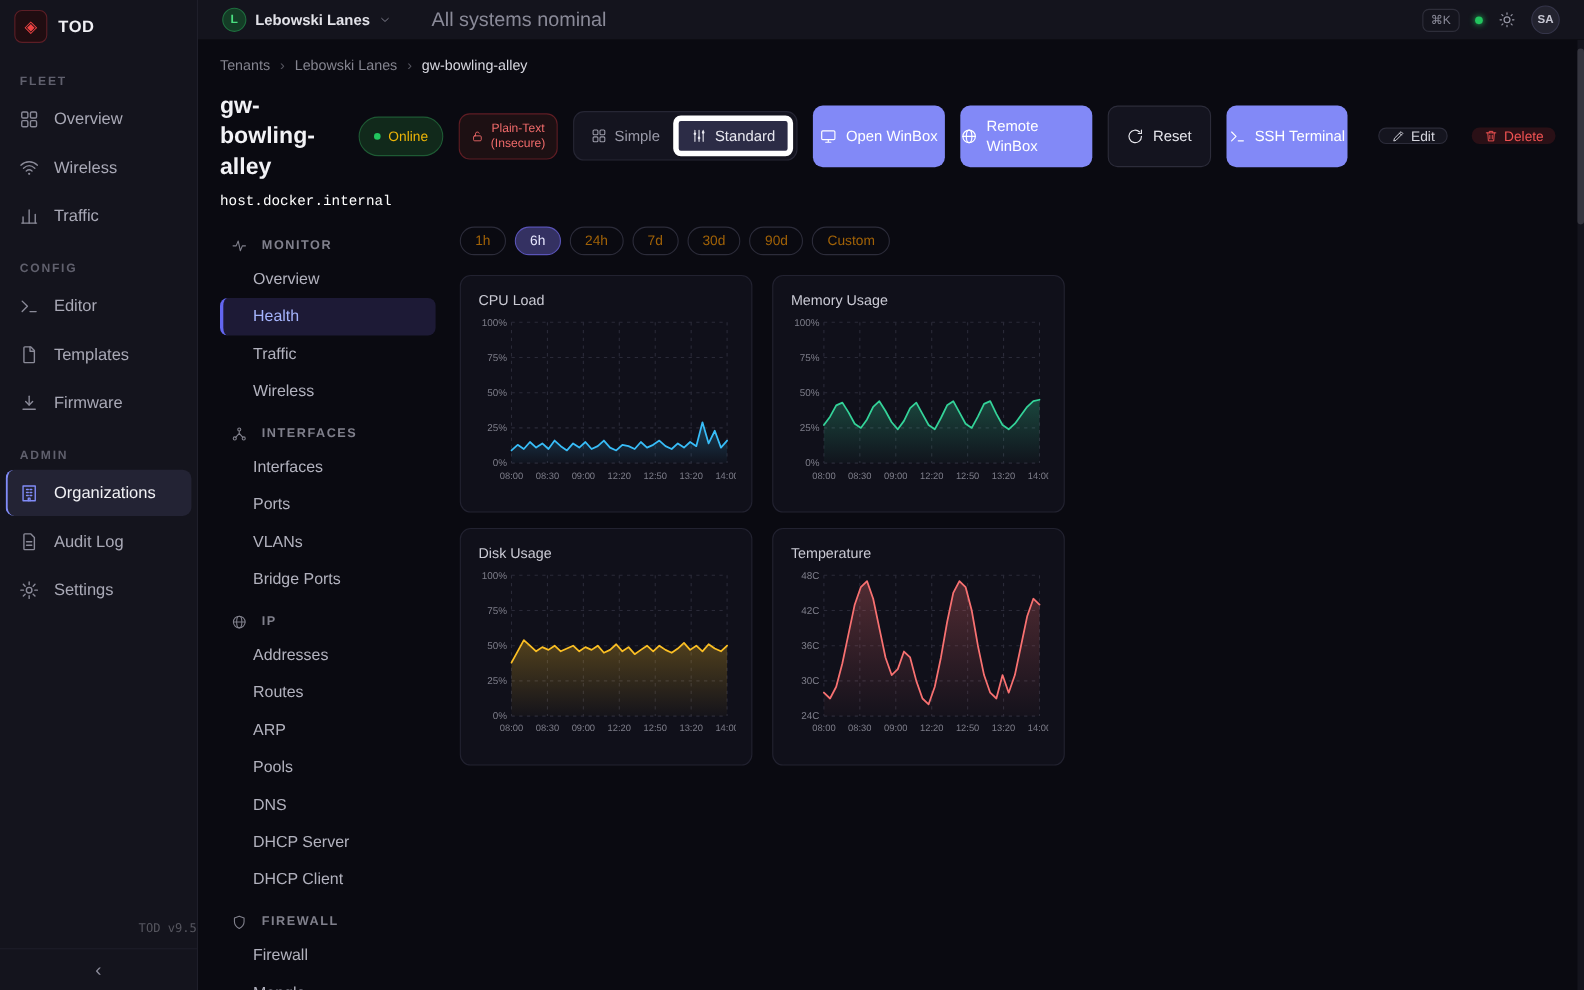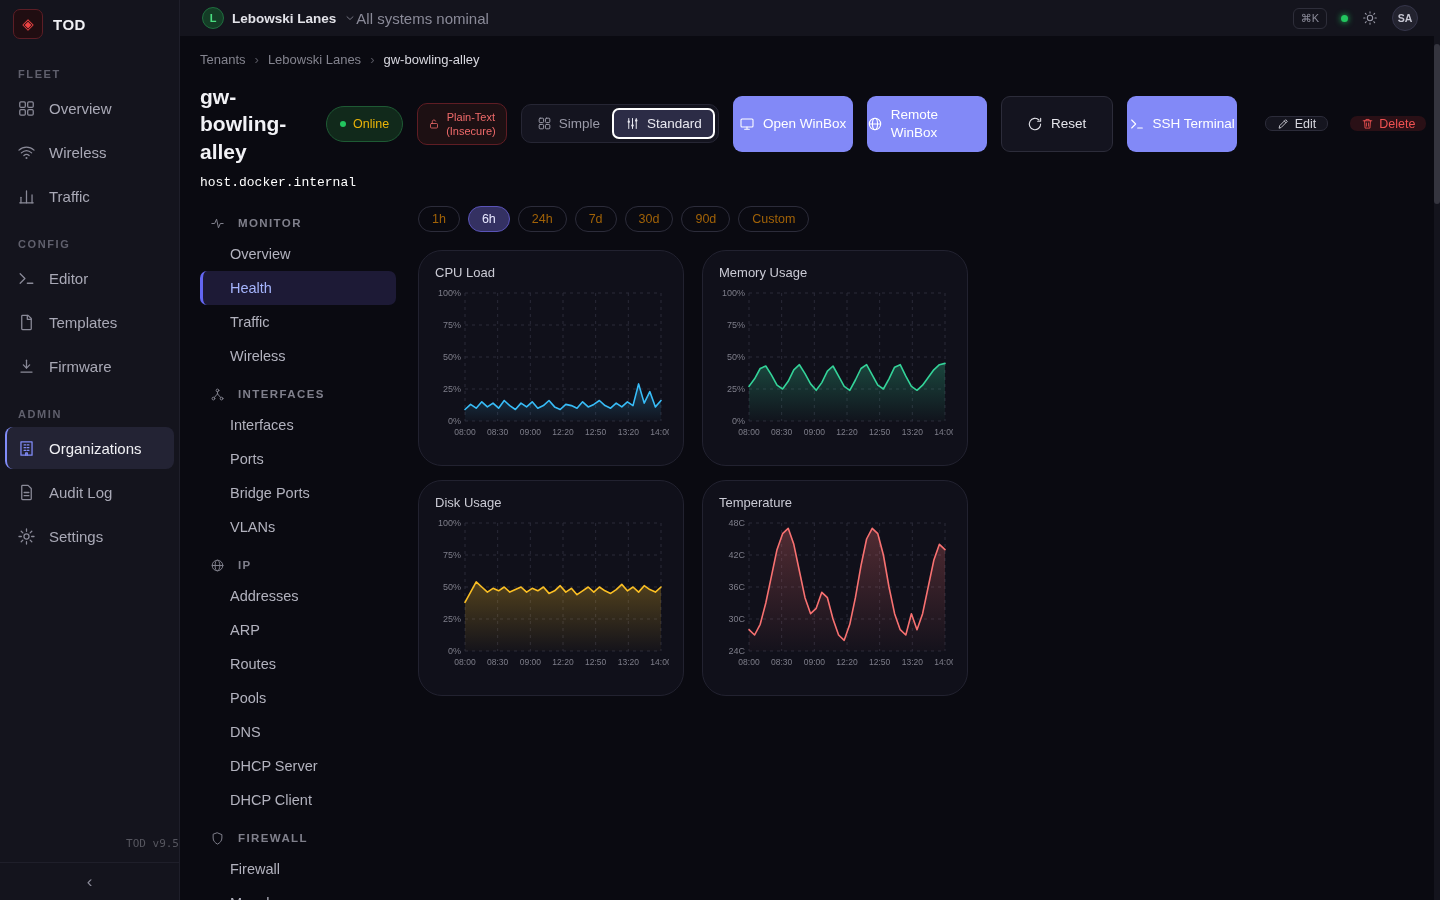--- a/index.html
+++ b/index.html
@@ -25,21 +25,21 @@
   .version { text-align:right; font-family:"DejaVu Sans Mono", monospace; font-size:11px; color:#56565f; padding:8px 0 12px; }
   .collapse-bar { height:38px; border-top:1px solid #1f1f2a; display:flex; align-items:center; justify-content:center; color:#8a8a98; font-size:17px; cursor:pointer; }
 
   
   .right-col { flex:1; display:flex; flex-direction:column; min-width:0; }
   .topbar { height:36px; background:#14141d; display:flex; align-items:center; padding:0 22px; flex-shrink:0; }
   .tenant-chip { display:flex; align-items:center; gap:8px; cursor:pointer; }
   .tenant-avatar { width:22px; height:22px; border-radius:50%; background:#143d26; border:1px solid #1f6f3f; color:#4ade80; display:flex; align-items:center; justify-content:center; font-size:11px; font-weight:700; }
   .tenant-name { font-size:13.5px; color:#e2e2e8; font-weight:600; }
   .chev { width:12px; height:12px; color:#8a8a98; }
-  .status-text { font-size:15px; color:#8a8a98; }
+  .status-text { font-size:18px; color:#8a8a98; margin-left:36px; }
   .topbar-right { margin-left:auto; display:flex; align-items:center; gap:14px; }
   .kbd { border:1px solid #2e2e3a; border-radius:6px; font-size:11px; color:#8a8a98; padding:3px 7px; cursor:pointer; }
   .status-dot { width:7px; height:7px; border-radius:50%; background:#22c55e; box-shadow:0 0 6px #22c55e; }
   .theme-icon { width:16px; height:16px; color:#9a9aa8; cursor:pointer; }
   .user-avatar { width:26px; height:26px; border-radius:50%; background:#23232f; border:1px solid #35354a; display:flex; align-items:center; justify-content:center; font-size:10.5px; color:#c6c6d2; font-weight:600; cursor:pointer; }
 
   
   .main { flex:1; background:#0a0a11; padding:16px 0 0 20px; overflow:hidden; position:relative; }
   .breadcrumb { display:flex; gap:9px; font-size:13px; color:#84848f; align-items:center; margin-bottom:16px; }
   .breadcrumb .crumb { cursor:pointer; }
@@ -50,48 +50,48 @@
   .device-title { width:112px; font-size:21px; font-weight:600; line-height:1.3; color:#f2f2f6; word-break:break-word; flex-shrink:0; }
   .badge-online { display:flex; align-items:center; gap:7px; background:#11291b; border:1px solid #1e5a34; color:#eab308; border-radius:999px; padding:10px 13px; font-size:12.5px; flex-shrink:0; }
   .badge-online .dot { width:6px; height:6px; background:#22c55e; border-radius:50%; }
   .badge-insecure { display:flex; align-items:center; gap:6px; background:#1d1013; border:1px solid #5f1d24; color:#ef6a6a; border-radius:10px; padding:6px 10px; font-size:11px; flex-shrink:0; }
   .badge-insecure .ic { width:12px; height:12px; }
   .badge-insecure .lines { display:flex; flex-direction:column; line-height:1.3; text-align:center; }
 
   .segmented { display:flex; align-items:center; background:#14141f; border:1px solid #262634; border-radius:10px; padding:3px; flex-shrink:0; }
   .seg-opt { display:flex; align-items:center; gap:7px; padding:7px 12px; font-size:13.5px; color:#9a9aa8; border-radius:7px; cursor:pointer; }
   .seg-opt .ic { width:15px; height:15px; }
-  .seg-opt.active { background:#2c2c46; border:2px solid #ffffff; color:#e8e8f0; padding:6px 11px; }
+  .seg-opt.active { background:#2c2c46; border:5px solid #ffffff; color:#e8e8f0; padding:6px 11px; }
 
   .btn-lg { width:120px; height:56px; border-radius:9px; display:flex; align-items:center; justify-content:center; gap:8px; font-size:13.5px; cursor:pointer; border:none; flex-shrink:0; font-family:inherit; }
   .btn-lg .ic { width:16px; height:16px; }
   .btn-lg span { text-align:left; line-height:1.3; }
   .btn-primary { background:#8289f7; color:#fff; }
-  .btn-dark { background:#14141f; border:1px solid #2c2c3a; color:#e6e6ec; width:112px; }
+  .btn-dark { background:#14141f; border:1px solid #2c2c3a; color:#e6e6ec; width:94px; }
   .btn-sm { height:15px; border-radius:7px; display:flex; align-items:center; gap:5px; padding:0 11px; font-size:12.5px; cursor:pointer; border:none; font-family:inherit; flex-shrink:0; }
   .btn-sm .ic { width:13px; height:13px; }
   .btn-edit { background:#15151f; border:1px solid #2c2c3a; color:#d6d6de; margin-left:14px; }
   .btn-delete { background:#2a1016; color:#f05252; margin-left:8px; }
 
   .host { font-family:Liberation Mono, monospace; font-size:13px; color:#ffffff; margin-top:10px; }
 
   .content-row { display:flex; margin-top:12px; }
   .subnav { width:196px; flex-shrink:0; }
   .subnav-section { display:flex; align-items:center; gap:13px; color:#80808c; font-size:11.5px; letter-spacing:1.4px; font-weight:700; margin:14px 0 6px 10px; }
   .subnav-section .ic { width:15px; height:15px; }
   .subnav-item { height:34px; display:flex; align-items:center; padding-left:30px; color:#b2b2be; font-size:14.5px; border-radius:7px; cursor:pointer; }
   .subnav-item.active { background:#1d1a36; color:#a5b4fc; border-left:3px solid #6366f1; padding-left:27px; }
 
   .charts-col { flex:1; padding-left:22px; }
   .pills { display:flex; gap:8px; margin:4px 0 18px; }
   .pill { height:26px; padding:0 13px; display:flex; align-items:center; border:1px solid #2c2c3a; border-radius:999px; font-size:12.5px; color:#a16207; cursor:pointer; background:transparent; font-family:inherit; }
   .pill.active { background:#343162; border-color:#5a54b8; color:#e8e8ff; }
 
   .charts-grid { display:grid; grid-template-columns:266px 266px; gap:14px 18px; }
-  .card { background:#10101a; border:1px solid #222230; border-radius:24px; padding:14px 16px; height:216px; }
+  .card { background:#10101a; border:1px solid #222230; border-radius:10px; padding:14px 16px; height:216px; }
   .card-title { font-size:13px; color:#cacad4; margin-bottom:3px; }
   .chart-svg { display:block; }
 
   
   .scroll-track { position:absolute; right:0; top:0; bottom:0; width:6px; background:#14141d; }
   .scroll-thumb { position:absolute; right:0; top:8px; width:6px; height:160px; background:#35353f; border-radius:3px; cursor:pointer; }
 </style>
 </head>
 <body>
 
@@ -324,34 +324,34 @@
           <svg class="ic" viewBox="0 0 24 24">
               <circle cx="12" cy="5.5" r="2.2"></circle>
               <circle cx="5.5" cy="18.5" r="2.2"></circle>
               <circle cx="18.5" cy="18.5" r="2.2"></circle>
               <path d="M12 7.7V11M12 11l-5.2 5.9M12 11l5.2 5.9"></path>
             </svg>
           <span>INTERFACES</span>
         </div>
         <div class="subnav-item">Interfaces</div>
         <div class="subnav-item">Ports</div>
+        <div class="subnav-item">VLANs</div>
         <div class="subnav-item">Bridge Ports</div>
-        <div class="subnav-item">VLANs</div>
 
         <div class="subnav-section">
           <svg class="ic" viewBox="0 0 24 24">
               <circle cx="12" cy="12" r="8.5"></circle>
               <ellipse cx="12" cy="12" rx="3.8" ry="8.5"></ellipse>
               <path d="M3.5 12h17"></path>
             </svg>
           <span>IP</span>
         </div>
         <div class="subnav-item">Addresses</div>
+        <div class="subnav-item">Routes</div>
         <div class="subnav-item">ARP</div>
-        <div class="subnav-item">Routes</div>
         <div class="subnav-item">Pools</div>
         <div class="subnav-item">DNS</div>
         <div class="subnav-item">DHCP Server</div>
         <div class="subnav-item">DHCP Client</div>
 
         <div class="subnav-section">
           <svg class="ic" viewBox="0 0 24 24">
               <path d="M12 3l7 2.8v5.4c0 4.6-3 7.6-7 9.8-4-2.2-7-5.2-7-9.8V5.8z"></path>
             </svg>
           <span>FIREWALL</span>

